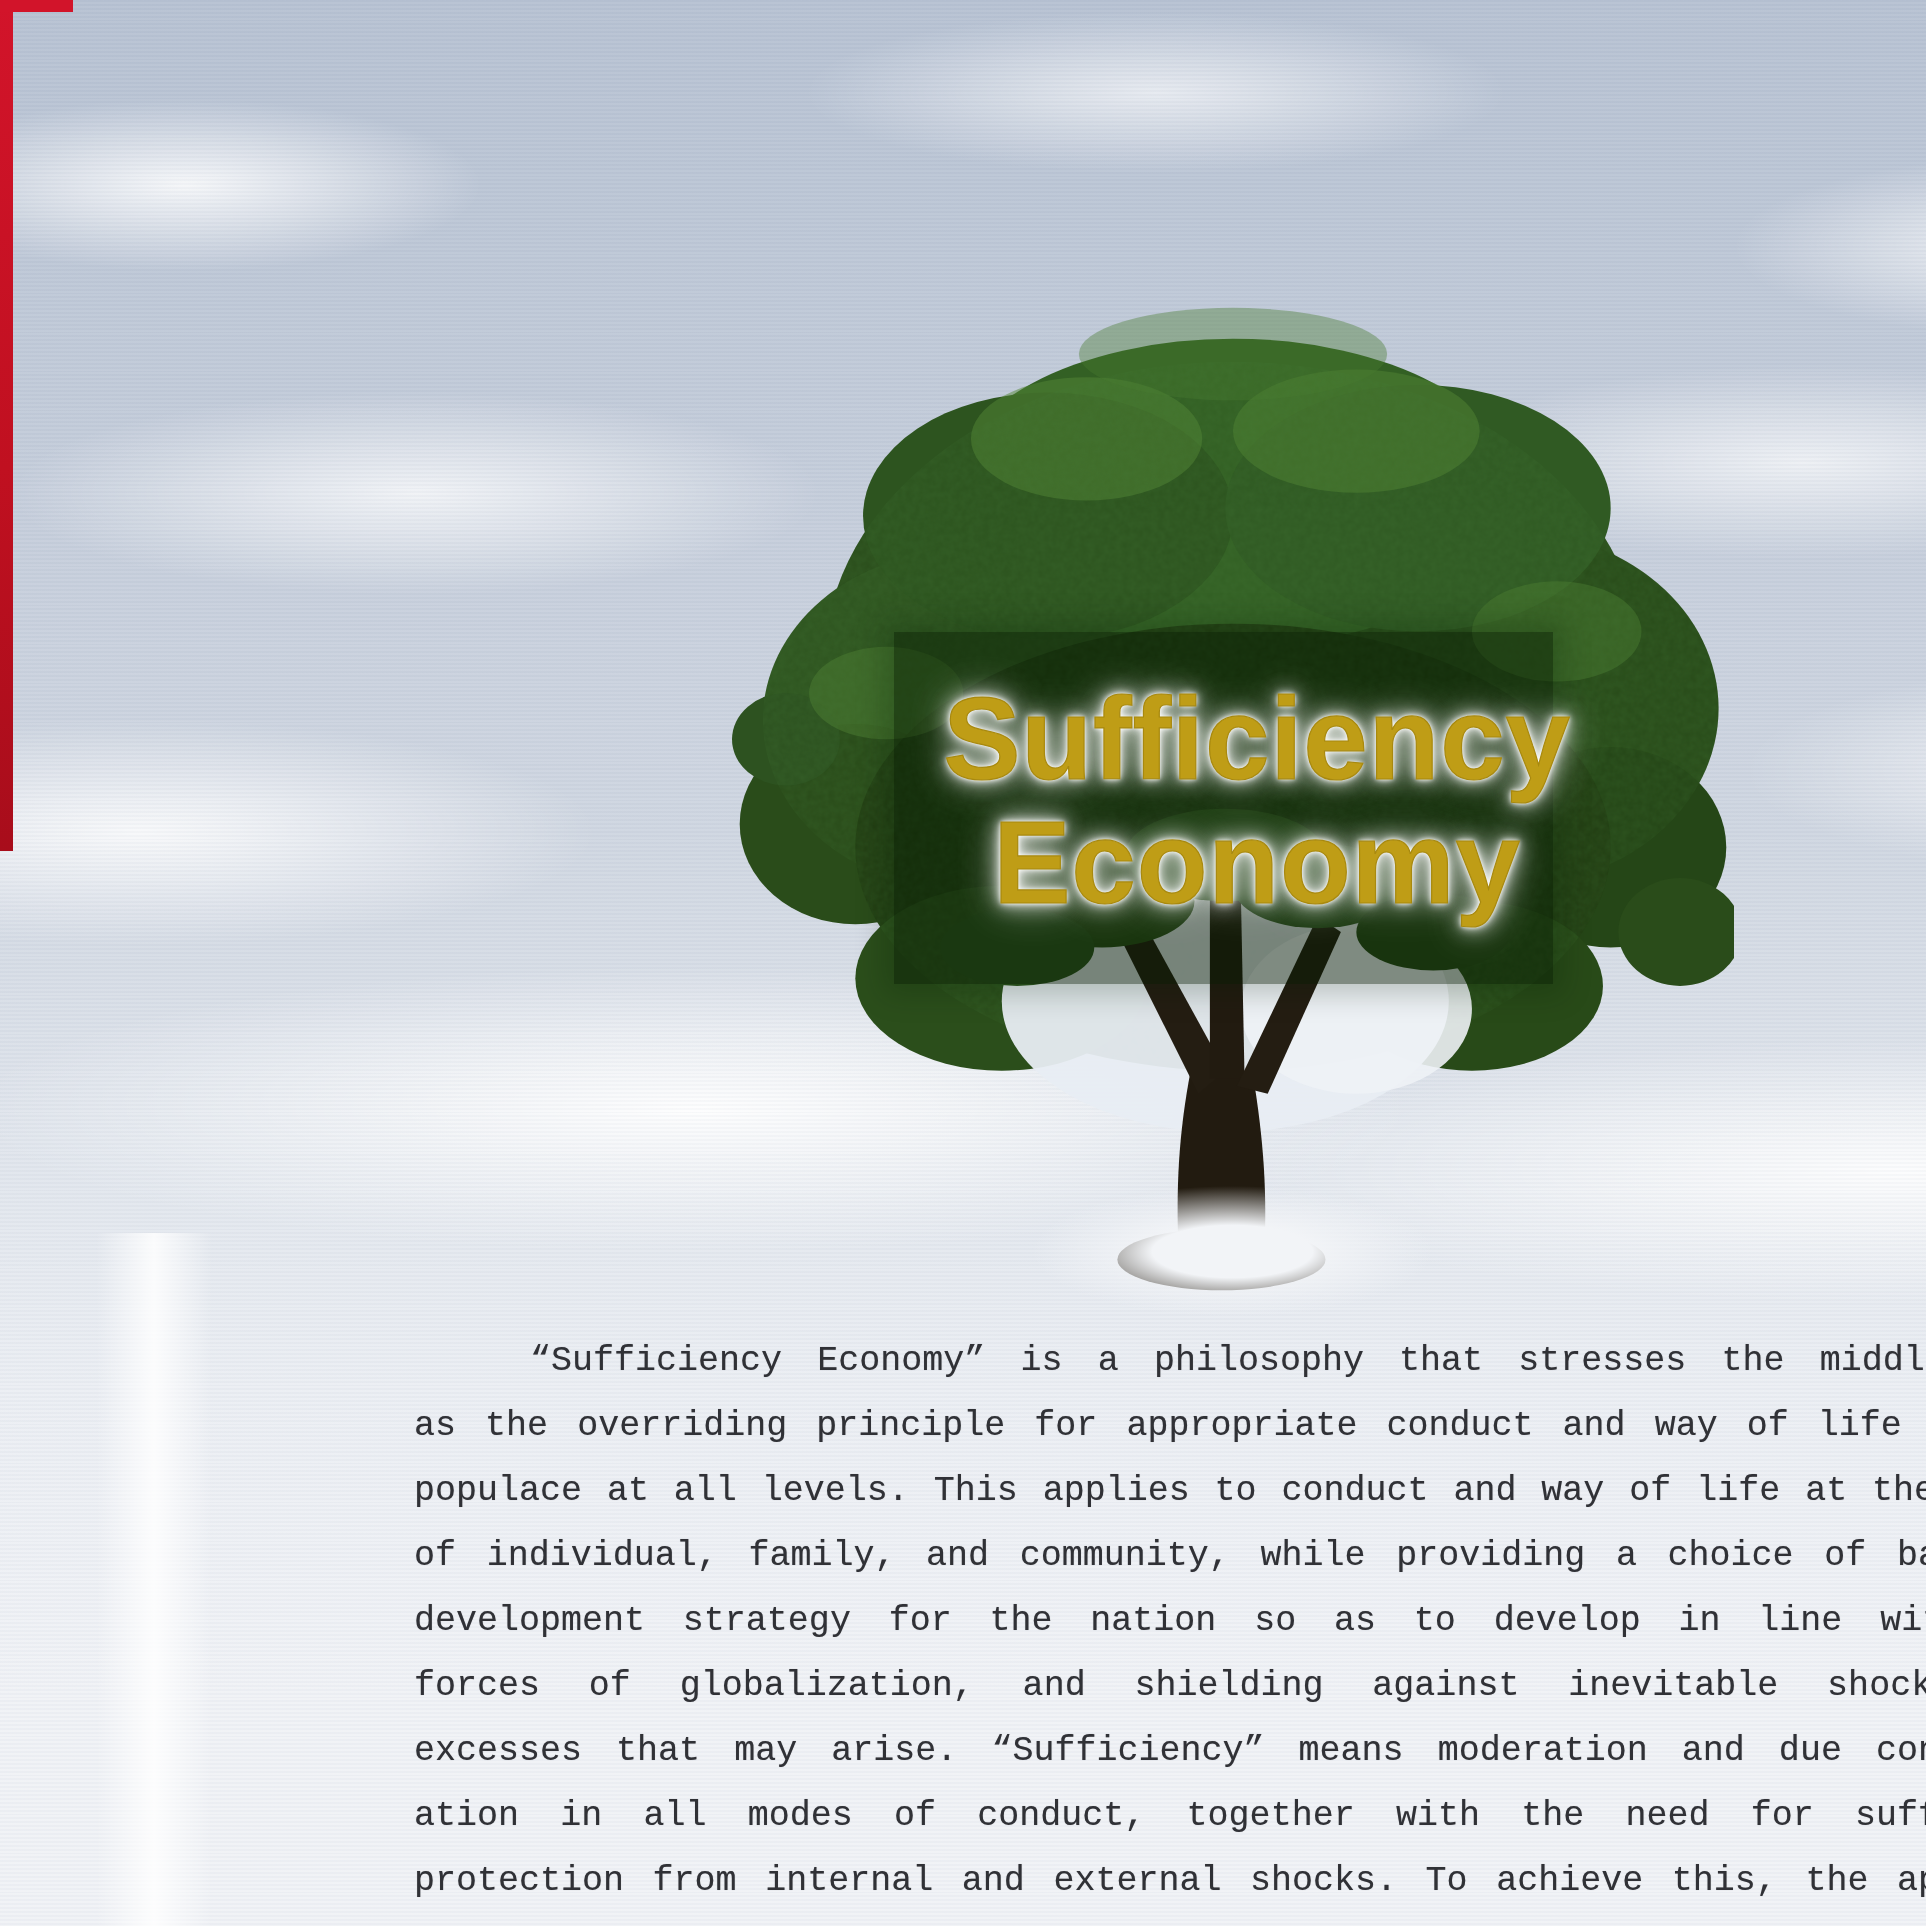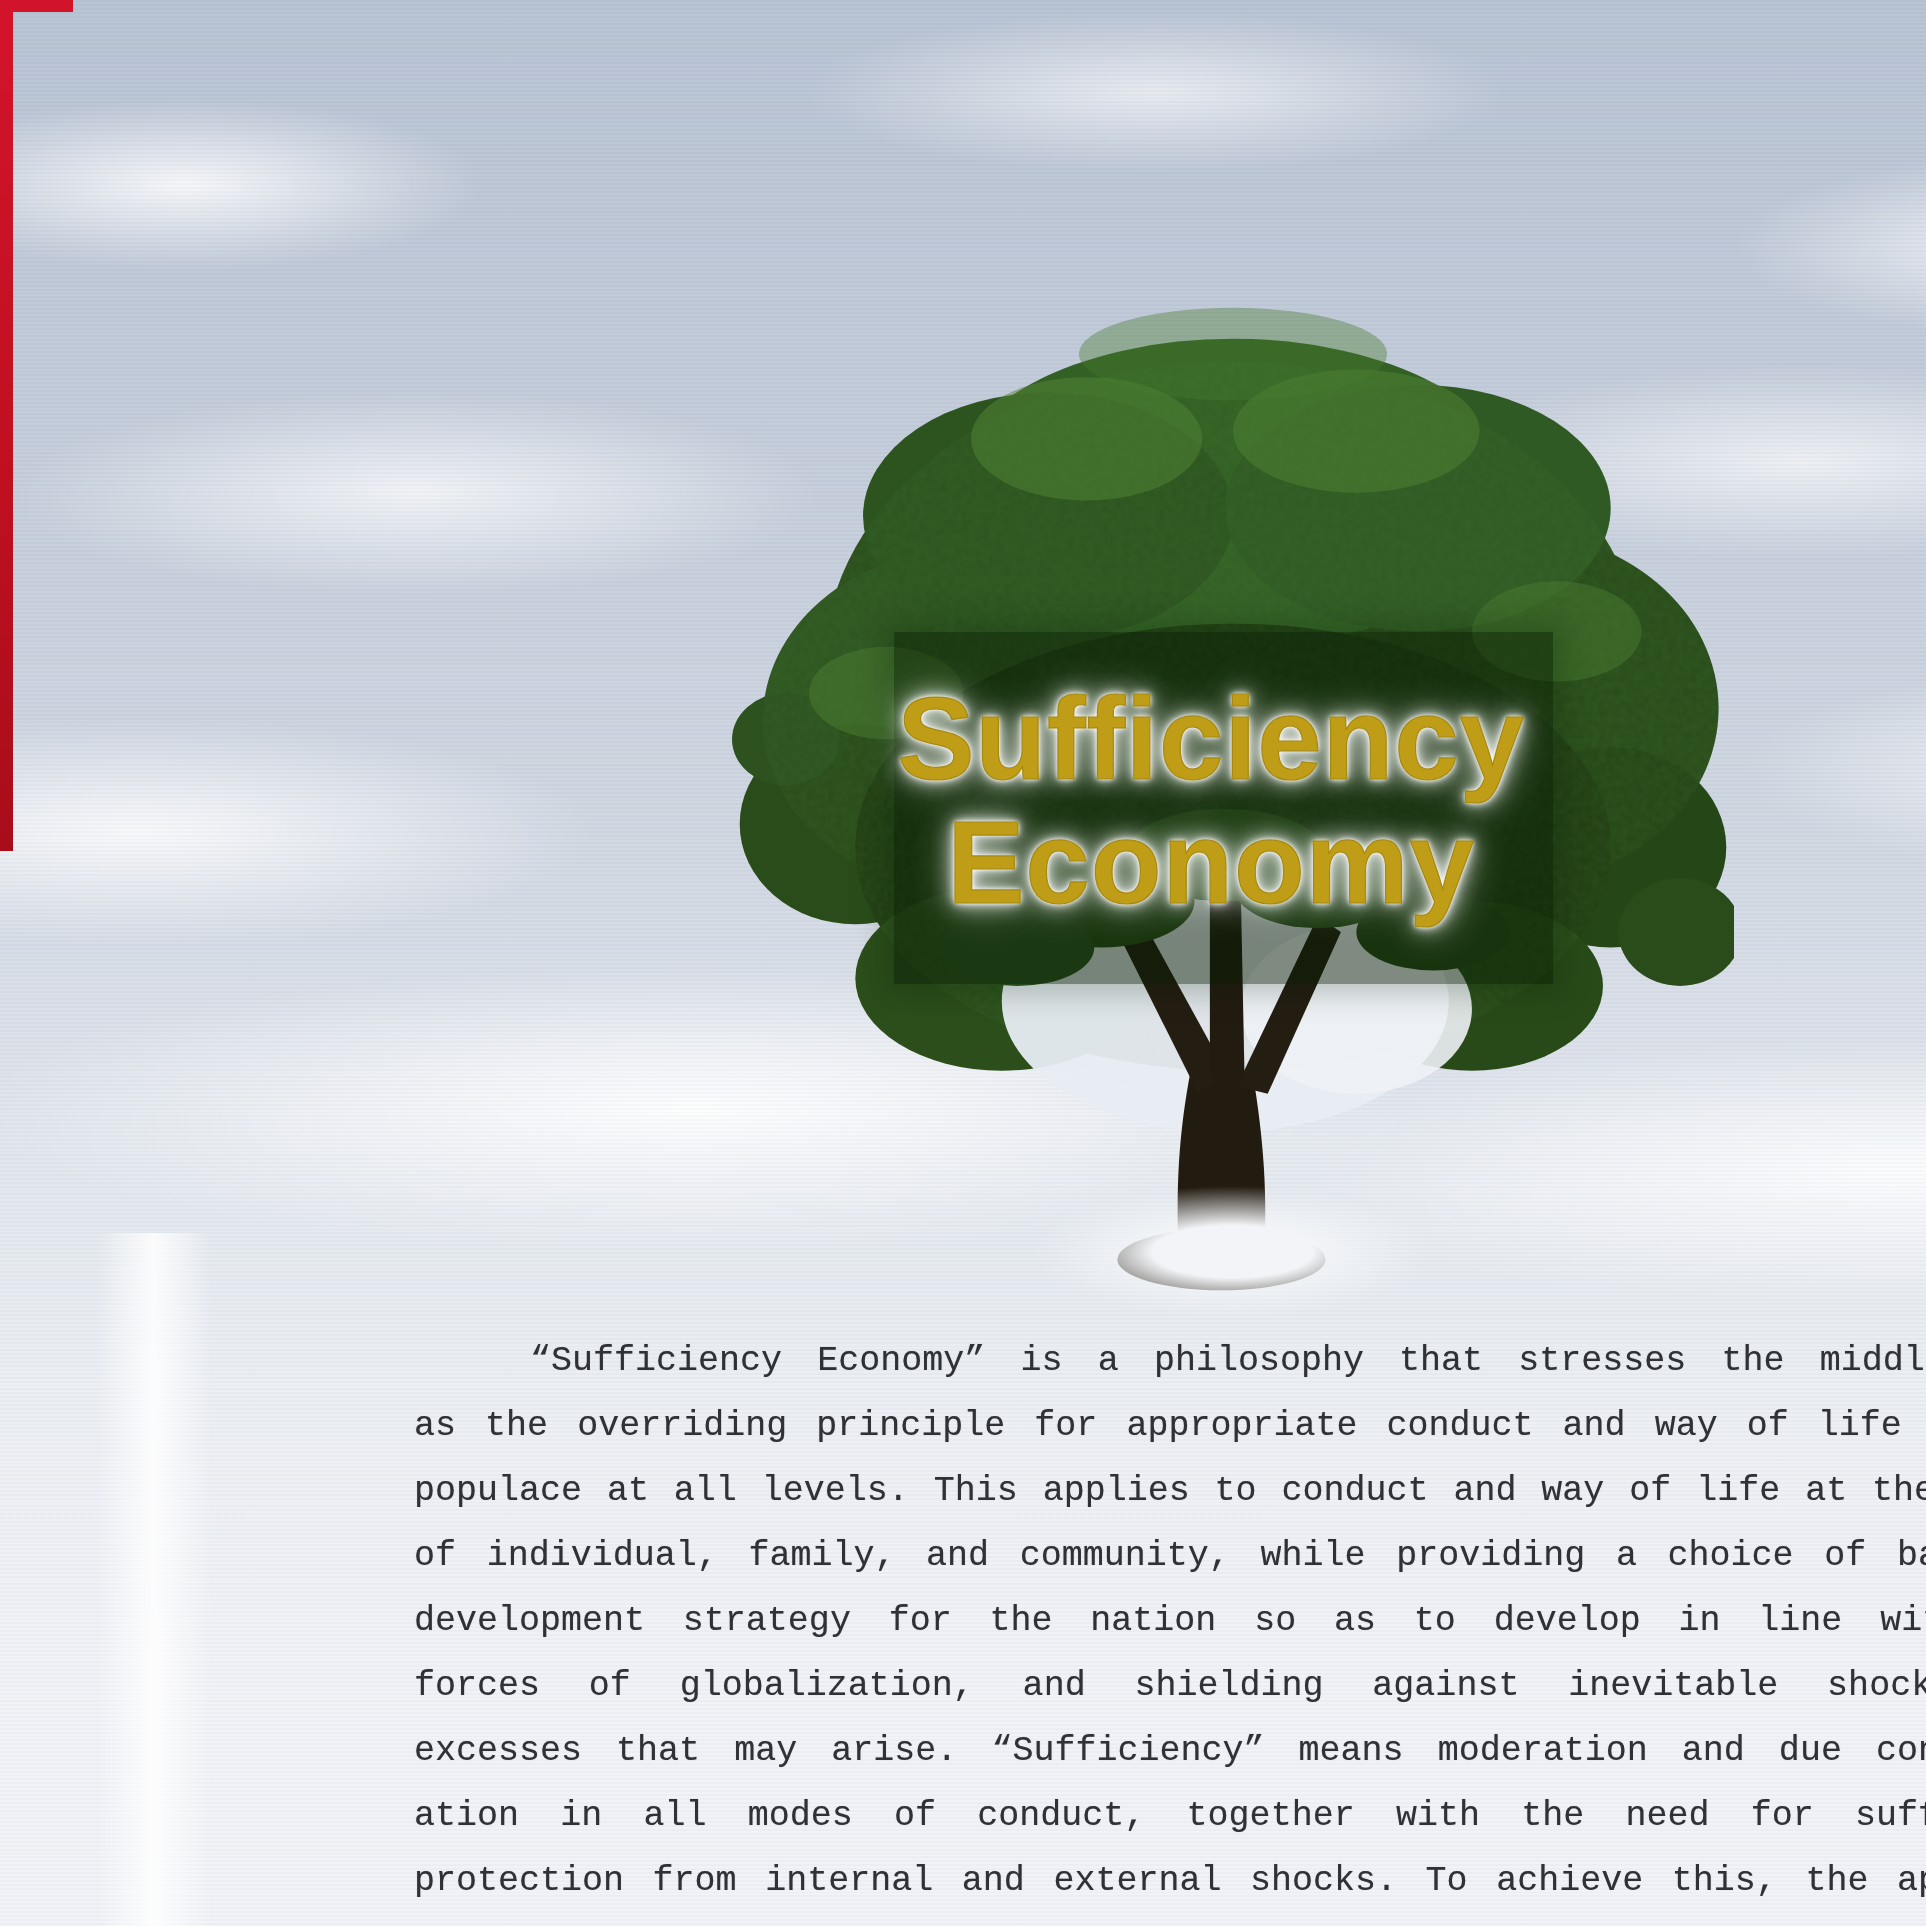--- a/index.html
+++ b/index.html
@@ -26,21 +26,21 @@
     background:linear-gradient(90deg,transparent,rgba(255,255,255,.85),transparent);}
 
   
   .tree{position:absolute;left:732px;top:277px;width:1002px;height:1021px;}
   .trunk-fade{position:absolute;left:1032px;top:1186px;width:401px;height:131px;
     background:radial-gradient(closest-side,#f2f4f7 0%,#f2f4f7 40%,rgba(242,244,247,0) 100%);}
 
   
   .title-backdrop{position:absolute;left:894px;top:632px;width:659px;height:352px;
     background:rgba(6,28,3,.48);box-shadow:0 0 27px 9.6px rgba(6,28,3,.22);}
-  .title-block{position:absolute;left:826px;top:677px;width:770px;text-align:center;
+  .title-block{position:absolute;left:872px;top:677px;width:770px;text-align:center;
     font-family:"Liberation Sans","DejaVu Sans",sans-serif;font-weight:bold;
     font-size:116px;line-height:124px;color:#bf9d16;letter-spacing:0.8px;
     -webkit-text-stroke:1.2px #a8890f;
     text-shadow:0 0 4.6px #ffffff,0 0 10px #ffffff,0 0 21px rgba(255,255,255,.95),
                 0 0 42px rgba(255,255,255,.6);}
 
   
   .body-text{position:absolute;left:414px;top:1329px;width:1651px;
     font-size:35px;line-height:65px;
     text-shadow:0 0 0.8px rgba(48,49,54,.4);}

